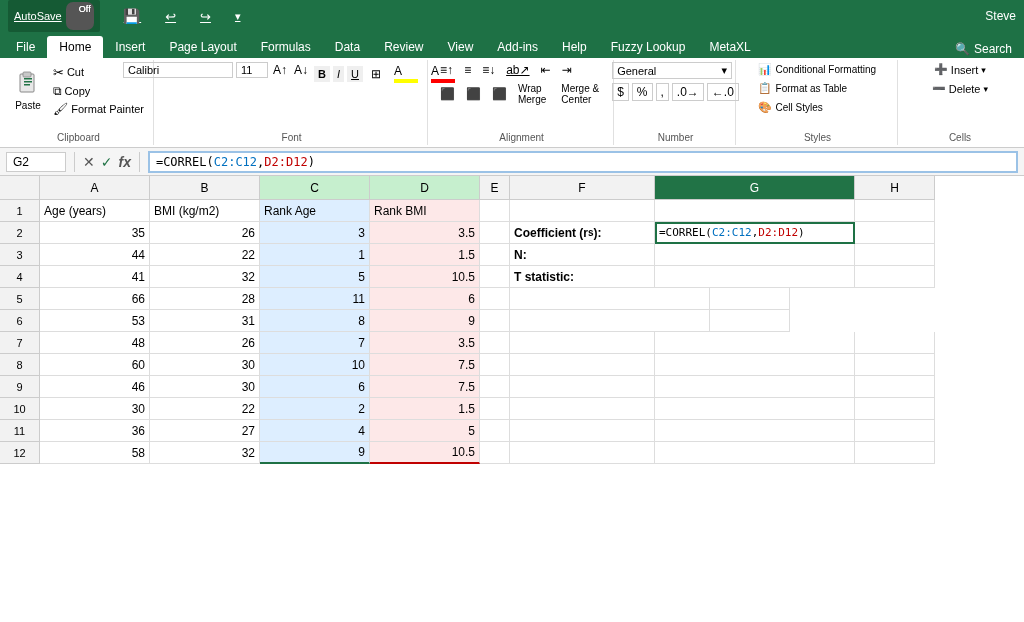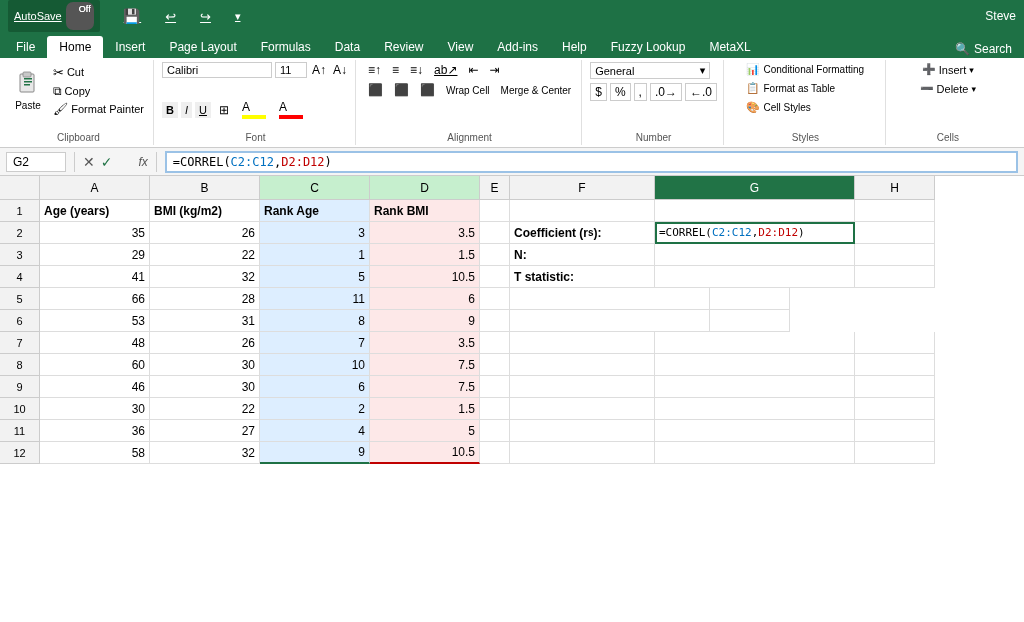--- a/index.html
+++ b/index.html
@@ -117,21 +117,21 @@
     .cell {
       height: 22px; border-right: 1px solid #ddd; border-bottom: 1px solid #ddd;
       display: flex; align-items: center; padding: 0 4px; font-size: 12px; overflow: hidden;
       white-space: nowrap;
     }
     .cell.right { justify-content: flex-end; }
     .cell.bold-text { font-weight: bold; }
     .cell.active { outline: 2px solid #1e7145; outline-offset: -2px; z-index: 2; position: relative; }
     .cell.col-c-selected { background: #ddeeff; }
     .cell.col-d-selected { background: #fde8e8; }
-    .cell.header-row { font-weight: bold; }
+    .cell.header-row { font-weight: normal; }
 
     
     .col-a { width: 110px; min-width: 110px; }
     .col-b { width: 110px; min-width: 110px; }
     .col-c { width: 110px; min-width: 110px; }
     .col-d { width: 110px; min-width: 110px; }
     .col-e { width: 30px; min-width: 30px; }
     .col-f { width: 145px; min-width: 145px; }
     .col-g { width: 200px; min-width: 200px; }
     .col-h { width: 80px; min-width: 80px; }
@@ -215,21 +215,21 @@
           <span style="font-size:12px;">🖌</span>
           <span>Format Painter</span>
         </div>
       </div>
     </div>
     <div class="ribbon-divider"></div>
     <span class="ribbon-group-label">Clipboard</span>
   </div>
 
   <div class="ribbon-group" style="min-width:200px;">
-    <div class="ribbon-group-content" style="flex-direction:column;align-items:flex-start;gap:20px;">
+    <div class="ribbon-group-content" style="flex-direction:row;align-items:flex-start;gap:4px;">
       <div class="font-row">
         <div class="font-box" style="min-width:110px;">Calibri</div>
         <div class="font-size-box">11</div>
         <span style="cursor:pointer;padding:1px 2px;font-size:12px;">A↑</span>
         <span style="cursor:pointer;padding:1px 2px;font-size:12px;">A↓</span>
       </div>
       <div class="font-row">
         <button class="font-btn bold">B</button>
         <button class="font-btn italic">I</button>
         <button class="font-btn underline">U</button>
@@ -254,21 +254,21 @@
         <span style="cursor:pointer;padding:1px 4px;">≡</span>
         <span style="cursor:pointer;padding:1px 4px;">≡↓</span>
         <span style="cursor:pointer;padding:1px 4px;text-decoration:underline;">ab↗</span>
         <span style="cursor:pointer;padding:1px 4px;">⇤</span>
         <span style="cursor:pointer;padding:1px 4px;">⇥</span>
       </div>
       <div class="font-row">
         <span style="cursor:pointer;padding:1px 4px;">⬛</span>
         <span style="cursor:pointer;padding:1px 4px;">⬛</span>
         <span style="cursor:pointer;padding:1px 4px;">⬛</span>
-        <span style="cursor:pointer;padding:1px 4px;font-size:10px;">Wrap Cell</span>
+        <span style="cursor:pointer;padding:1px 4px;font-size:10px;">Wrap Merge</span>
         <span style="cursor:pointer;padding:1px 4px;font-size:10px;">Merge &amp; Center</span>
       </div>
     </div>
     <span class="ribbon-group-label">Alignment</span>
   </div>
 
   <div class="ribbon-group" style="min-width:120px;">
     <div class="ribbon-group-content" style="flex-direction:column;gap:4px;align-items:flex-start;">
       <div class="font-box" style="display:flex;align-items:center;justify-content:space-between;width:120px;">
         <span>General</span>
@@ -320,21 +320,21 @@
   </div>
 
 </div>
 
 <div id="formula-bar">
   <input id="cell-ref" type="text" value="G2" style="">
   <div id="formula-divider"></div>
   <div id="formula-icons">
     <span style="color:#555;">✕</span>
     <span style="color:#217346;">✓</span>
-    <span style="font-size:12px;font-style:italic;font-weight:normal;margin-left:20px;">fx</span>
+    <span style="font-size:14px;font-style:italic;font-weight:bold;">fx</span>
   </div>
   <div id="formula-divider" style="width:1px;height:20px;background:#ccc;margin:0 4px;"></div>
   <div id="formula-input" style="border:2px solid #9bc2e6;flex:1;padding:2px 6px;font-size:12px;background:#fff;font-family:monospace;display:flex;align-items:center;">
     <span style="color:#000;">=CORREL(</span>
       <span style="color:#0070c0;">C2:C12</span>
       <span>, </span>
       <span style="color:#c00000;">D2:D12</span>
       <span>)</span>
   </div>
 </div>
@@ -376,21 +376,21 @@
       <div class="cell col-e"></div>
       <div class="cell col-f bold-text">Coefficient (r<sub>s</sub>):</div>
       <div class="cell col-g active" style="font-family:monospace;font-size:11px;background:#fff;">
         =CORREL(<span style="color:#0070c0;">C2:C12</span>, <span style="color:#c00000;">D2:D12</span>)
       </div>
       <div class="cell col-h"></div>
     </div>
 
     <div class="spreadsheet-row">
       <div class="row-num">3</div>
-      <div class="cell col-a right">29</div>
+      <div class="cell col-a right">44</div>
       <div class="cell col-b right">22</div>
       <div class="cell col-c right col-c-selected">1</div>
       <div class="cell col-d right col-d-selected">1.5</div>
       <div class="cell col-e"></div>
       <div class="cell col-f bold-text">N:</div>
       <div class="cell col-g"></div>
       <div class="cell col-h"></div>
     </div>
 
     <div class="spreadsheet-row">

